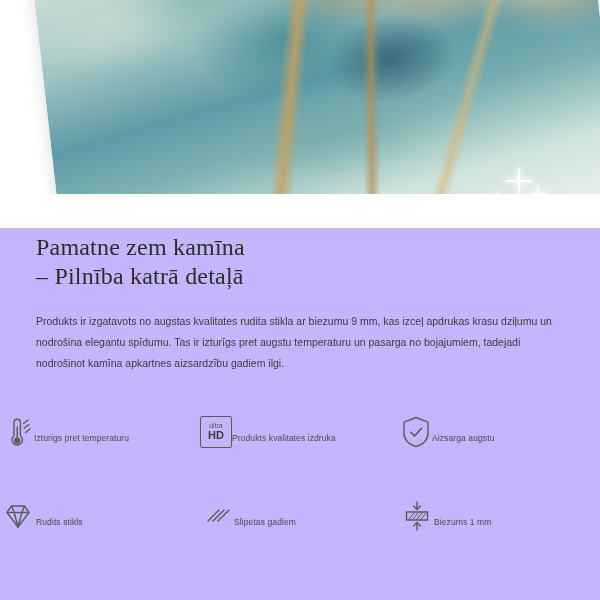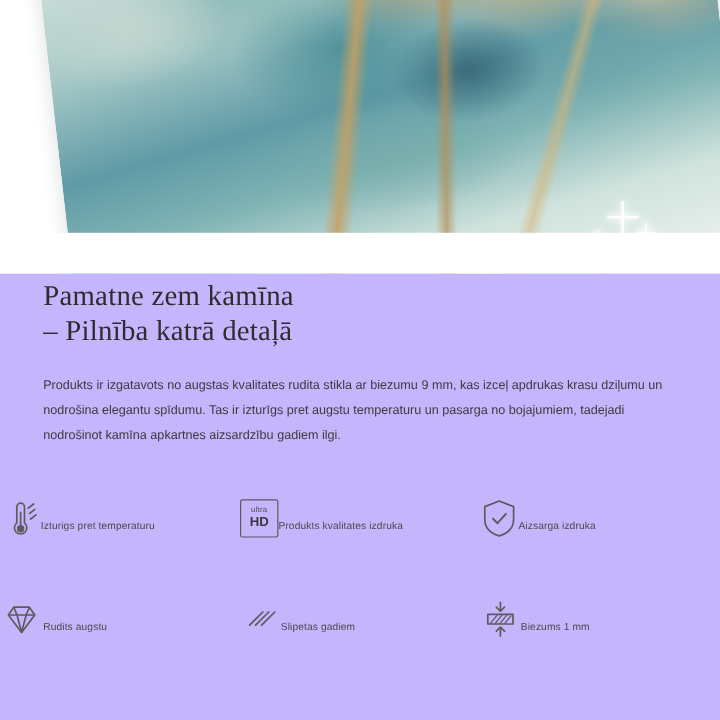--- a/index.html
+++ b/index.html
@@ -234,34 +234,34 @@
       <div class="feature-label">Produkts kvalitates izdruka</div>
     </div>
 
     <div class="feature">
       <div class="feature-icon">
         <svg width="32" height="36" viewBox="0 0 32 36">
           <path d="M16 3.5 L28 8.2 V19c0 7-5.2 11.6-12 13.6C9.2 30.6 4 26 4 19V8.2z" fill="none" stroke="#5b5b5b" stroke-width="1.4" stroke-linejoin="round"></path>
           <path d="M10.8 18.2 L14.6 22 L21.6 14.2" fill="none" stroke="#5b5b5b" stroke-width="1.6" stroke-linecap="round" stroke-linejoin="round"></path>
         </svg>
       </div>
-      <div class="feature-label">Aizsarga izdruka</div>
+      <div class="feature-label">Aizsarga augstu</div>
     </div>
 
     <div class="feature">
       <div class="feature-icon">
         <svg width="36" height="32" viewBox="0 0 36 32">
           <g fill="none" stroke="#5b5b5b" stroke-width="1.4" stroke-linejoin="round">
             <path d="M7 12.5 L11.5 6 H24.5 L29 12.5 L18 27 Z"></path>
             <path d="M7 12.5 H29"></path>
             <path d="M11.5 6 L14.2 12.5 L18 27 L21.8 12.5 L24.5 6"></path>
           </g>
         </svg>
       </div>
-      <div class="feature-label">Rudits augstu</div>
+      <div class="feature-label">Rudits stikls</div>
     </div>
 
     <div class="feature">
       <div class="feature-icon">
         <svg width="34" height="28" viewBox="0 0 34 28">
           <g stroke="#5b5b5b" stroke-width="1.4" stroke-linecap="round">
             <line x1="8" y1="19" x2="19" y2="8"></line>
             <line x1="13" y1="19" x2="24" y2="8"></line>
             <line x1="18" y1="19" x2="29" y2="8"></line>
           </g>

